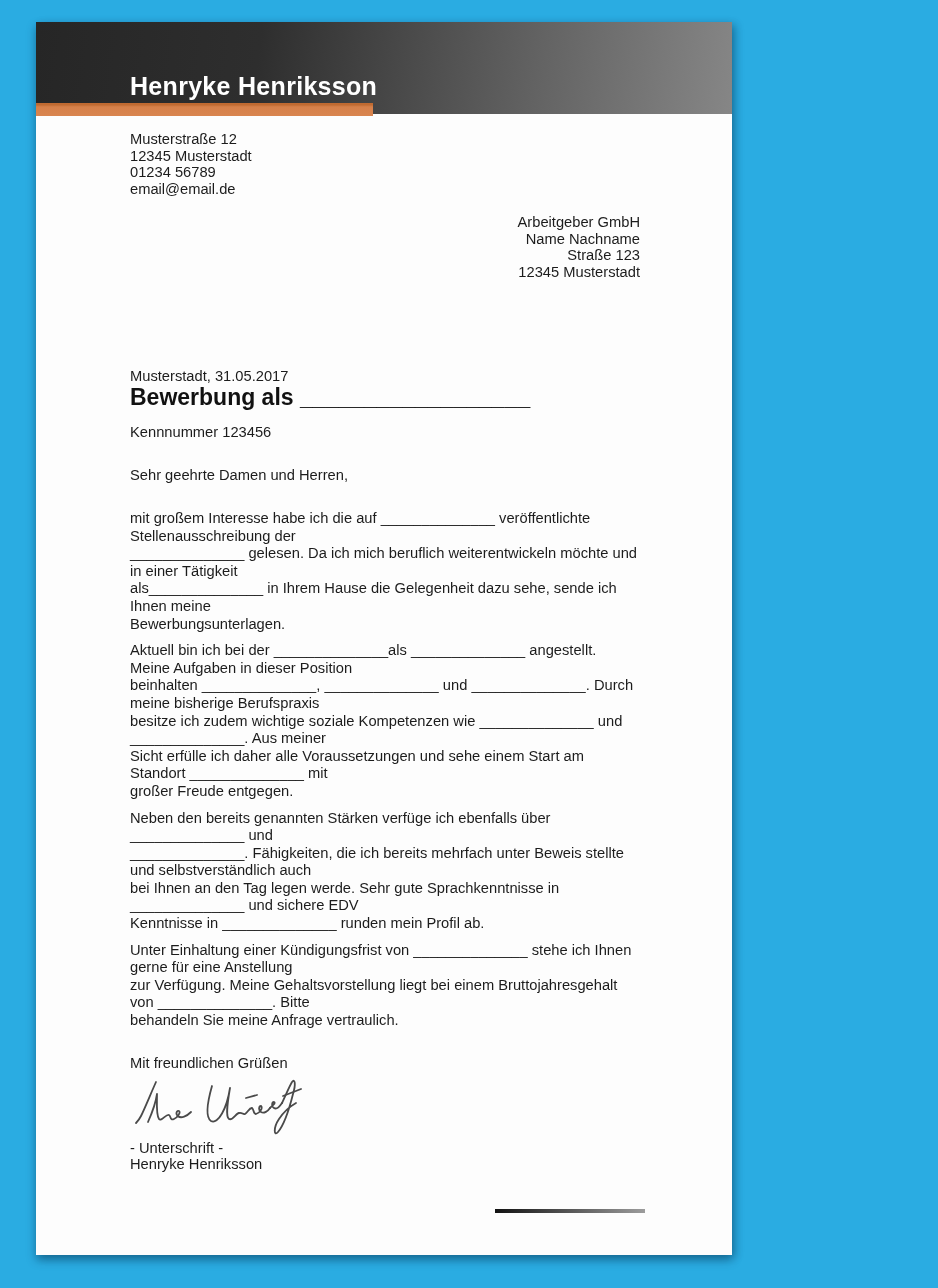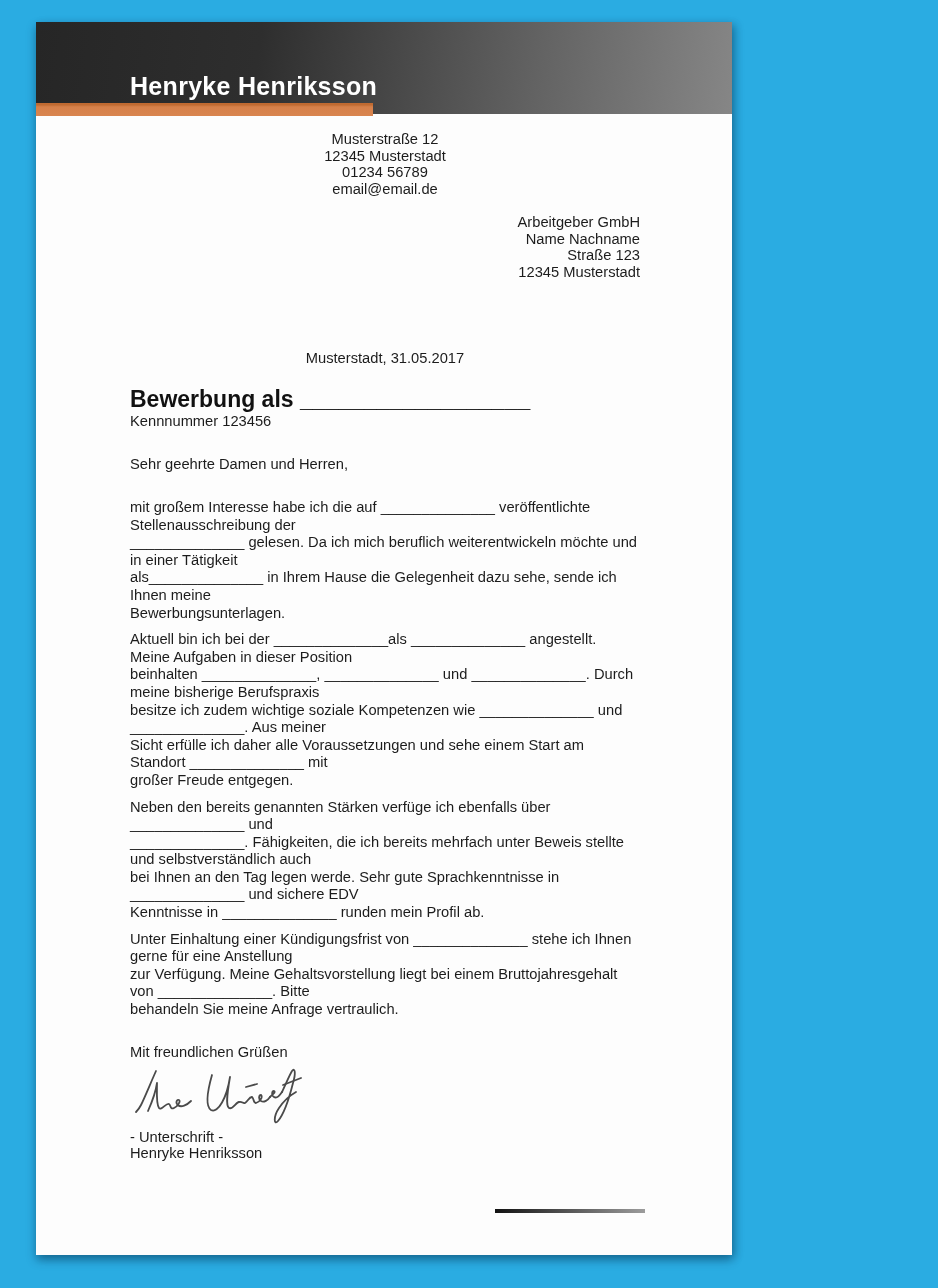--- a/index.html
+++ b/index.html
@@ -33,31 +33,31 @@
     width: 337px; height: 13px;
     background: linear-gradient(#c06a31 0%, #c06a31 14%, #d6814a 30%, #d98550 100%);
     z-index: 2;
   }
   
   .content {
     padding: 0 92px 0 94px;
     color: #1c1c1c;
     font-size: 14.7px;
   }
-  .sender-block   { margin-top: 17px; text-align: center; line-height: 16.5px; }
+  .sender-block   { margin-top: 17px; text-align: left; line-height: 16.5px; }
   .recipient-block{ margin-top: 17px; line-height: 16.5px; text-align: right; }
   .addr-line { display: block; }
-  .date-line { margin-top: 70px; text-align: center; }
+  .date-line { margin-top: 88px; text-align: left; }
   .subject-line {
-    margin-top: 20px;
+    margin-top: 0;
     font-size: 23px; font-weight: bold; line-height: 27px;
     color: #111;
     white-space: nowrap;
   }
-  .kenn-line { margin-top: 0; }
+  .kenn-line { margin-top: 13px; }
   .salutation { margin-top: 27px; }
   .para { margin: 9px 0 0 0; line-height: 17.6px; white-space: pre-line; }
   .para.first { margin-top: 27px; }
   .greeting { margin-top: 25px; }
   .signature-svg { display: block; margin: 5px 0 0 2px; }
   .sig-label { margin-top: 0; }
   .sig-name  { margin-top: 0; }
   .footer-bar {
     position: absolute; right: 87px; bottom: 42px;
     width: 150px; height: 4px;

